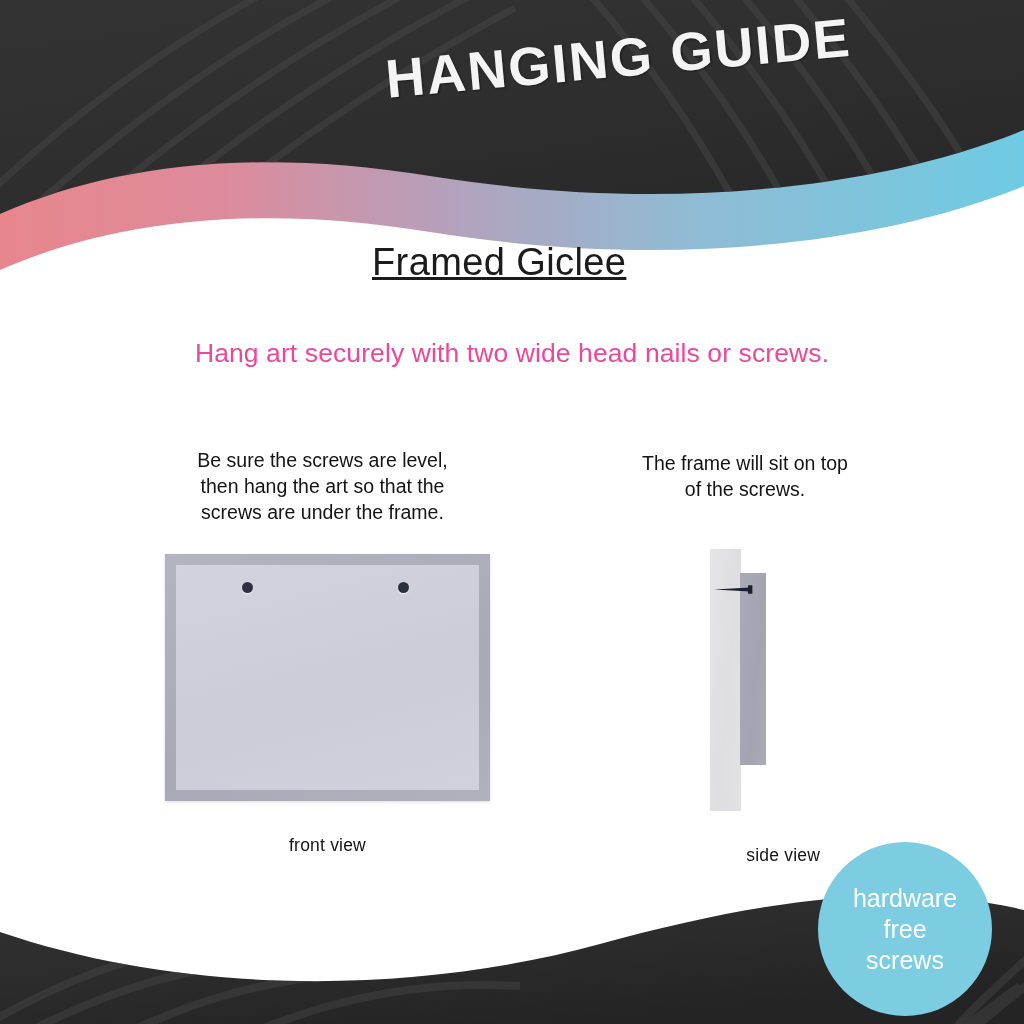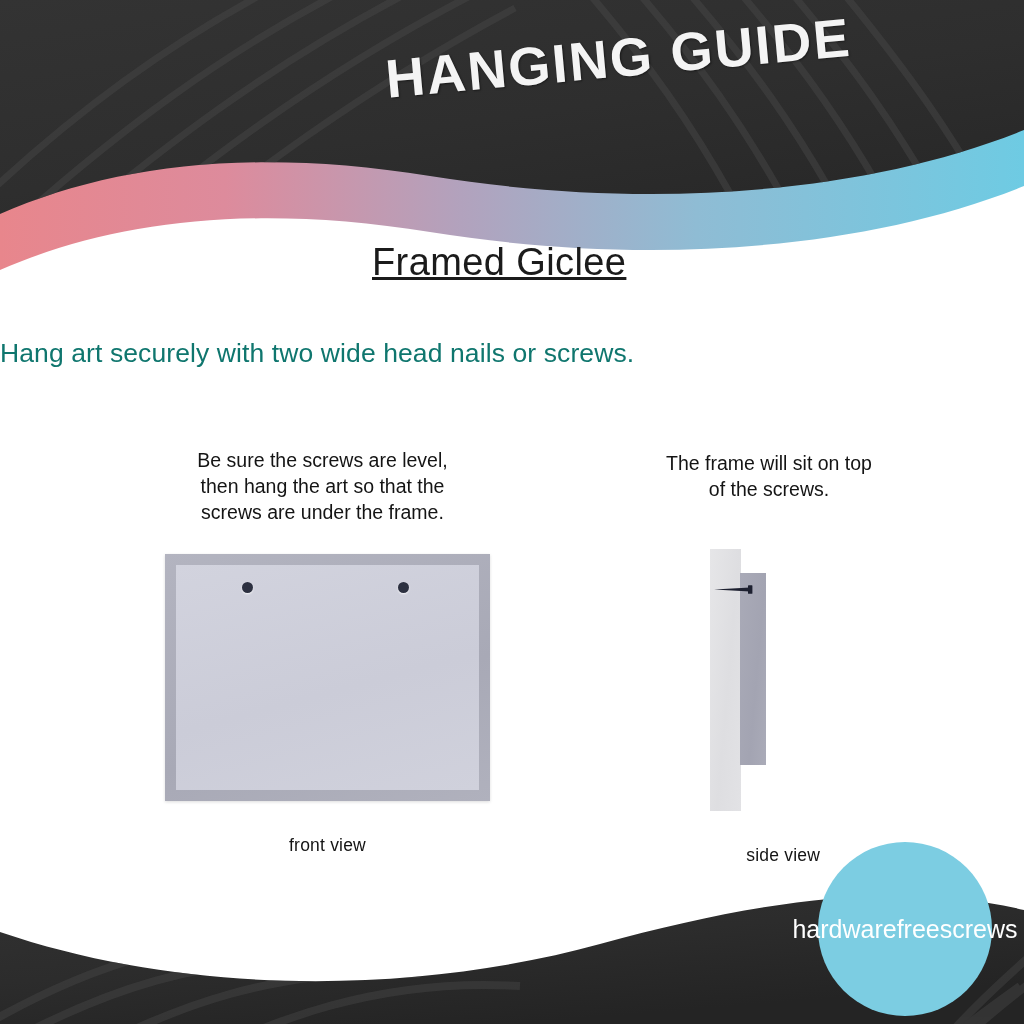--- a/index.html
+++ b/index.html
@@ -46,33 +46,33 @@
 
   
   #product-name {
     position:absolute; left:372px; top:241px; z-index:5;
     font-size:38px; color:#1b1b1b; font-weight:400; letter-spacing:0.4px;
     font-family:"Liberation Sans", sans-serif; white-space:nowrap;text-decoration:underline;
   }
 
   
   #main-instruction {
-    position:absolute; left:0; top:338px; width:1024px; z-index:5;
-    font-size:26.5px; color:#0f766e; font-weight:500; letter-spacing:0.1px;
+    position:absolute; left:0; top:338px; width:1024px; text-align:center; z-index:5;
+    font-size:26.5px; color:#ec4899; font-weight:500; letter-spacing:0.1px;
     font-family:"Liberation Sans", sans-serif;
   }
 
   
   .caption-block {
     position:absolute; z-index:5; text-align:center;
     font-size:19.5px; line-height:26px; color:#141414; font-weight:500;
     font-family:"Liberation Sans", sans-serif;
   }
   #front-caption { left:150px; top:447px; width:345px; }
-  #side-caption  { left:624px; top:450px; width:290px; }
+  #side-caption  { left:600px; top:450px; width:290px; }
 
   
   #front-view-diagram {
     position:absolute; left:165px; top:554px; width:325px; height:247px; z-index:4;
   }
   #front-frame-outer {
     position:absolute; left:0; top:0; width:325px; height:247px;
     background:linear-gradient(160deg,#b3b4c0 0%, #a8a9b6 60%, #b0b1bd 100%);
     box-shadow:0 1px 3px rgba(0,0,0,0.14);
   }
@@ -110,21 +110,21 @@
     font-size:17.5px; color:#141414; font-weight:500; letter-spacing:0.2px;
     font-family:"Liberation Sans", sans-serif;
   }
   #front-view-label { left:165px; top:835px; width:325px; }
   #side-view-label  { left:660px; top:845px; width:160px;text-align:right; }
 
   
   #hardware-badge {
     position:absolute; left:818px; top:842px; width:174px; height:174px;
     border-radius:50%; background:#7ccde2; z-index:7;
-    display:flex; flex-direction:row; align-items:center; justify-content:center;
+    display:flex; flex-direction:column; align-items:center; justify-content:center;
     color:#ffffff; font-size:25px; line-height:31px; text-align:center;
     font-family:"Liberation Sans", sans-serif; font-weight:400;
   }
 </style>
 </head>
 <body>
 
 <div id="stage">
 
   <svg class="wave-layer" viewBox="0 0 1024 1024" width="1024" height="1024" preserveAspectRatio="none">

